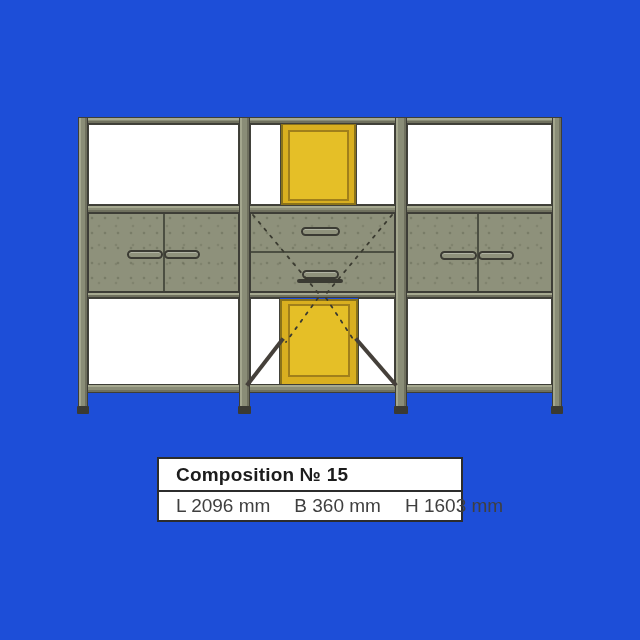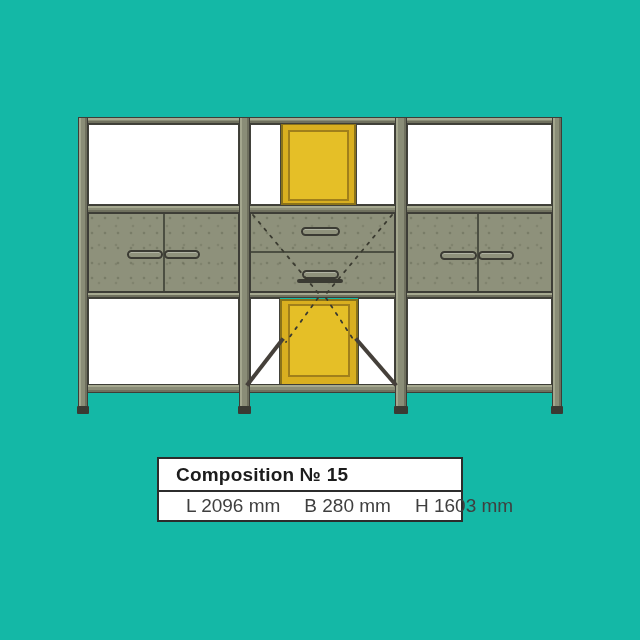--- a/index.html
+++ b/index.html
@@ -1,16 +1,16 @@
 <!DOCTYPE html>
 <html><head>
 <meta charset="utf-8">
 <style>
   html,body{margin:0;padding:0;background:#ffffff;}
-  #page{position:relative;width:640px;height:640px;background:#14b8a6;overflow:hidden;
+  #page{position:relative;width:640px;height:640px;background:#1d4ed8;overflow:hidden;
         font-family:"Liberation Sans", sans-serif;}
   .abs{position:absolute;box-sizing:border-box;}
 
   
   .rail{background:#8a8d77;border:1px solid #3e3e37;
         box-shadow:inset 0 2px 0 rgba(190,193,165,0.55), inset 0 -2px 0 rgba(60,60,50,0.35);}
   .post{background:#8a8d77;border:1px solid #3e3e37;
         box-shadow:inset 2px 0 0 rgba(190,193,165,0.5), inset -2px 0 0 rgba(60,60,50,0.35);}
   .foot{background:#3a3a33;border-radius:1px;}
 
@@ -34,21 +34,21 @@
   .ybox{background:#d9af20;border:2px solid #8a721a;}
   .ybox-inner{position:absolute;border:2px solid #a07f1b;background:#e5bf27;}
 
   svg{position:absolute;left:0;top:0;}
 
   
   #specbox{background:#ffffff;border:2px solid #2c2c2c;display:flex;flex-direction:column;}
   #spec-title-row{flex:0 0 31px;border-bottom:2px solid #2c2c2c;display:flex;align-items:center;
                   padding-left:17px;}
   #spec-title-row span{font-size:19px;font-weight:bold;color:#1c1c1c;letter-spacing:0.2px;}
-  #spec-dims-row{flex:1;display:flex;align-items:center;padding-left:27px;}
+  #spec-dims-row{flex:1;display:flex;align-items:center;padding-left:17px;}
   #spec-dims-row span{font-size:19px;color:#3f3f3f;margin-right:24px;white-space:nowrap;}
 </style>
 </head>
 <body>
 
 <div id="page">
 
   <div class="abs" style="left:0;top:0;width:640px;height:640px;">
 
     <div class="abs cell" style="left:88px;top:124px;width:151px;height:81px;"></div>
@@ -111,18 +111,18 @@
       </g>
     </svg>
   </div>
 
   <div id="specbox" class="abs" style="left:157px;top:457px;width:306px;height:65px;">
     <div id="spec-title-row">
       <span>Composition № 15</span>
     </div>
     <div id="spec-dims-row">
       <span>L 2096 mm</span>
-      <span>B 280 mm</span>
+      <span>B 360 mm</span>
       <span>H 1603 mm</span>
     </div>
   </div>
 
 </div>
 
 </body></html>

